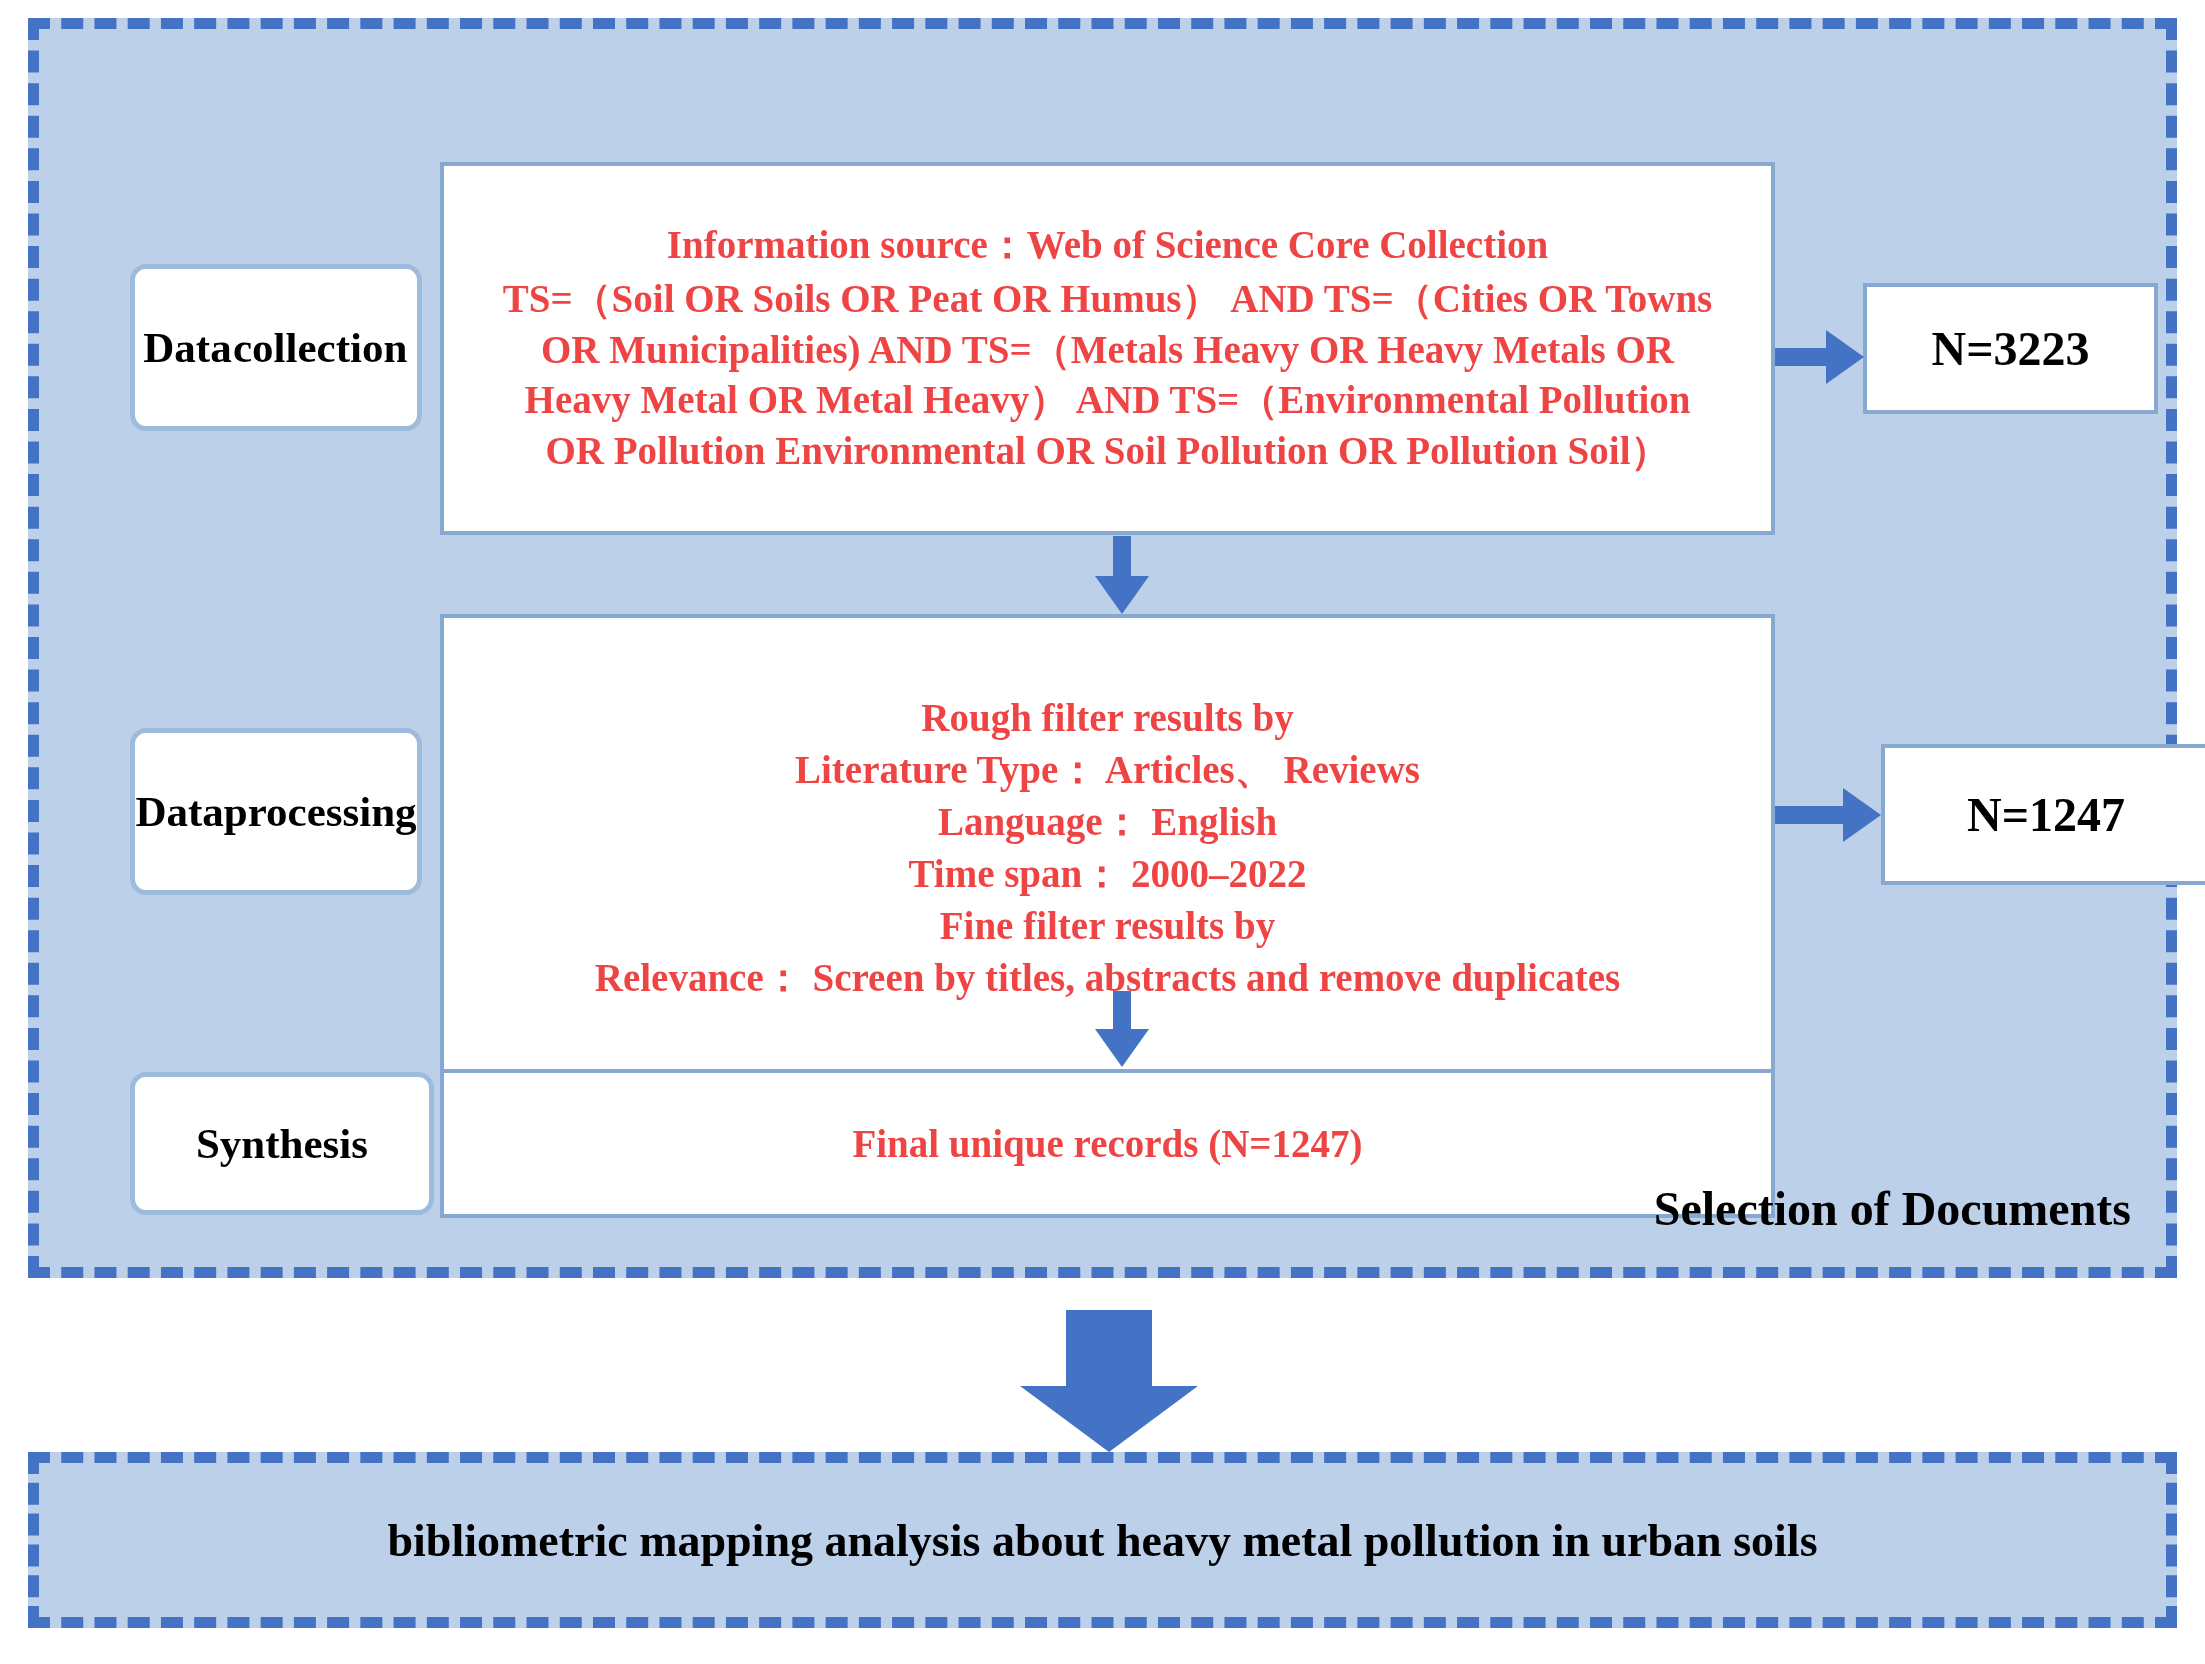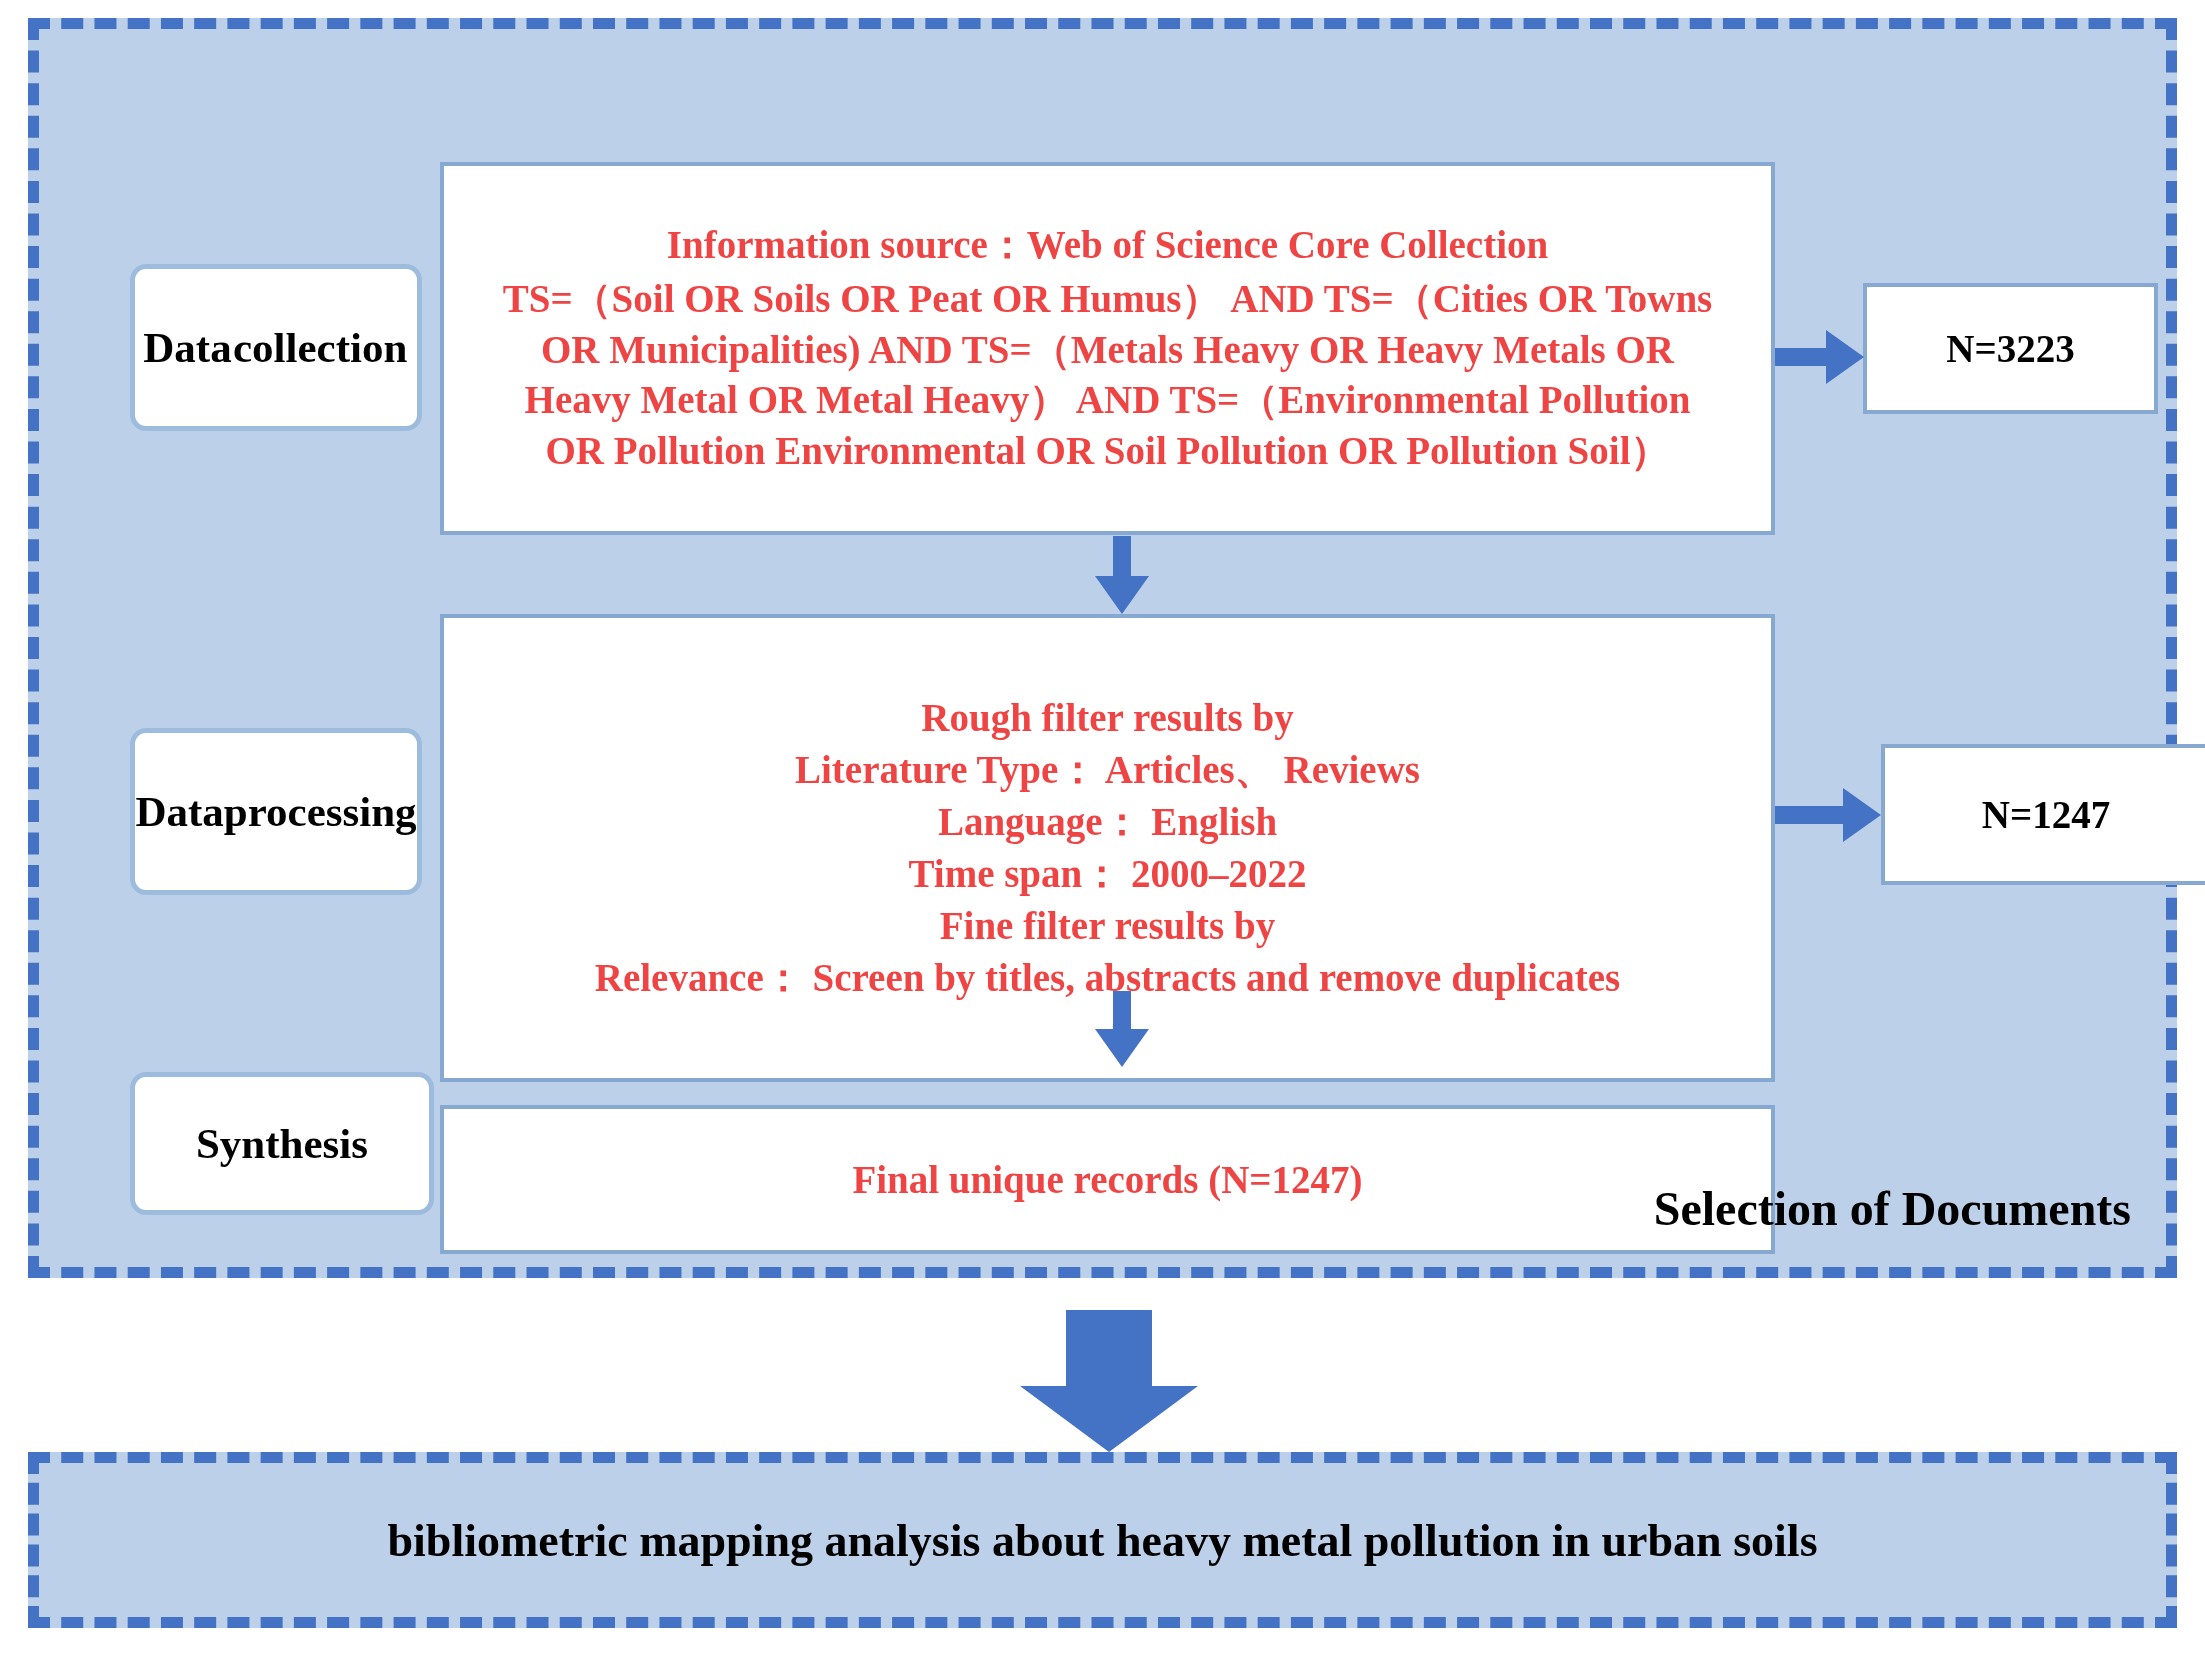--- a/index.html
+++ b/index.html
@@ -79,36 +79,35 @@
     line-height: 1.30;
   }
   #box-data-processing {
     left: 401px; top: 585px; width: 1335px; height: 468px;
     font-size: 39px;
     line-height: 1.33;
   }
   #box-synthesis {
     left: 401px; top: 1040px; width: 1335px; height: 149px;
     font-size: 39px;
-    margin-top: 36px;
   }
   .content-box .line { display: block; white-space: nowrap; }
   #box-data-collection .line:first-child { margin-bottom: 3.3px; }
 
   
   .result-box {
     position: absolute;
     background: #ffffff;
     border: 4.1px solid #87A8D0;
     box-sizing: border-box;
     display: flex;
     align-items: center;
     justify-content: center;
     font-weight: bold;
-    font-size: 39px;
+    font-size: 48px;
     color: #000000;
   }
   #result-collection { left: 1824px; top: 254px; width: 295px; height: 131px; }
   #result-processing { left: 1842px; top: 715px; width: 330px; height: 141px; }
 
   
   .arrow-right {
     position: absolute;
     display: flex;
     align-items: center;

